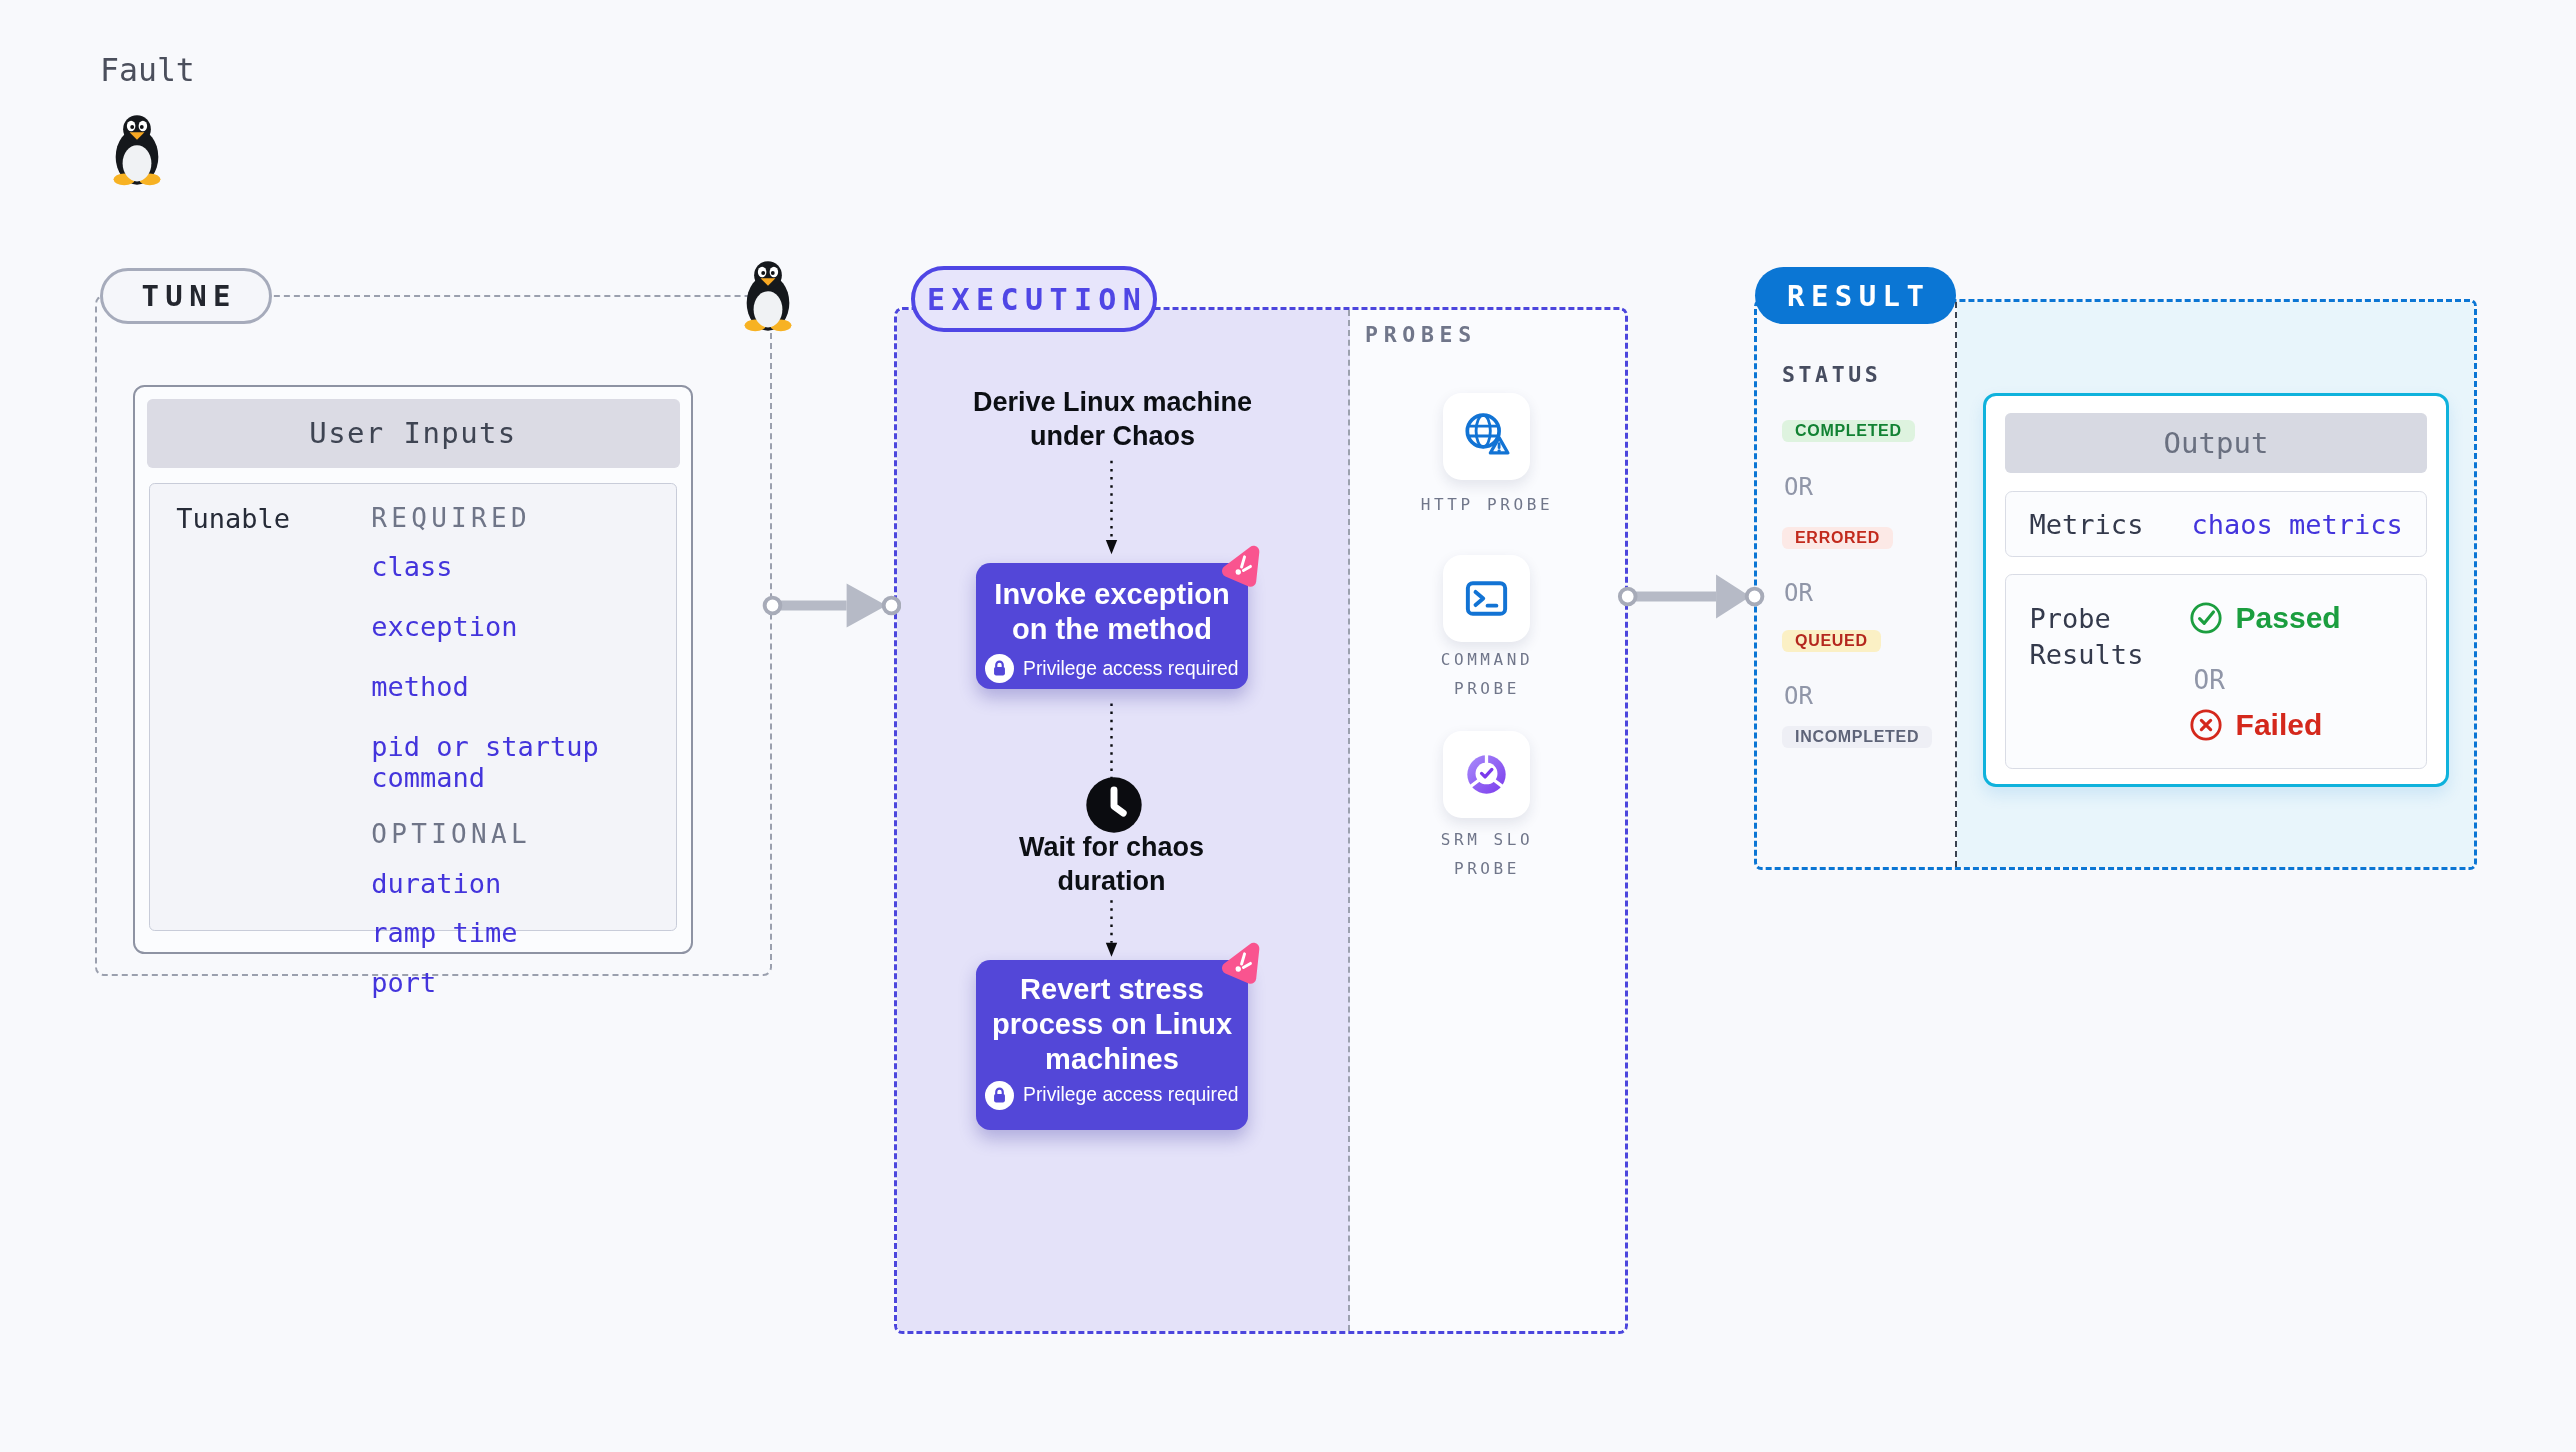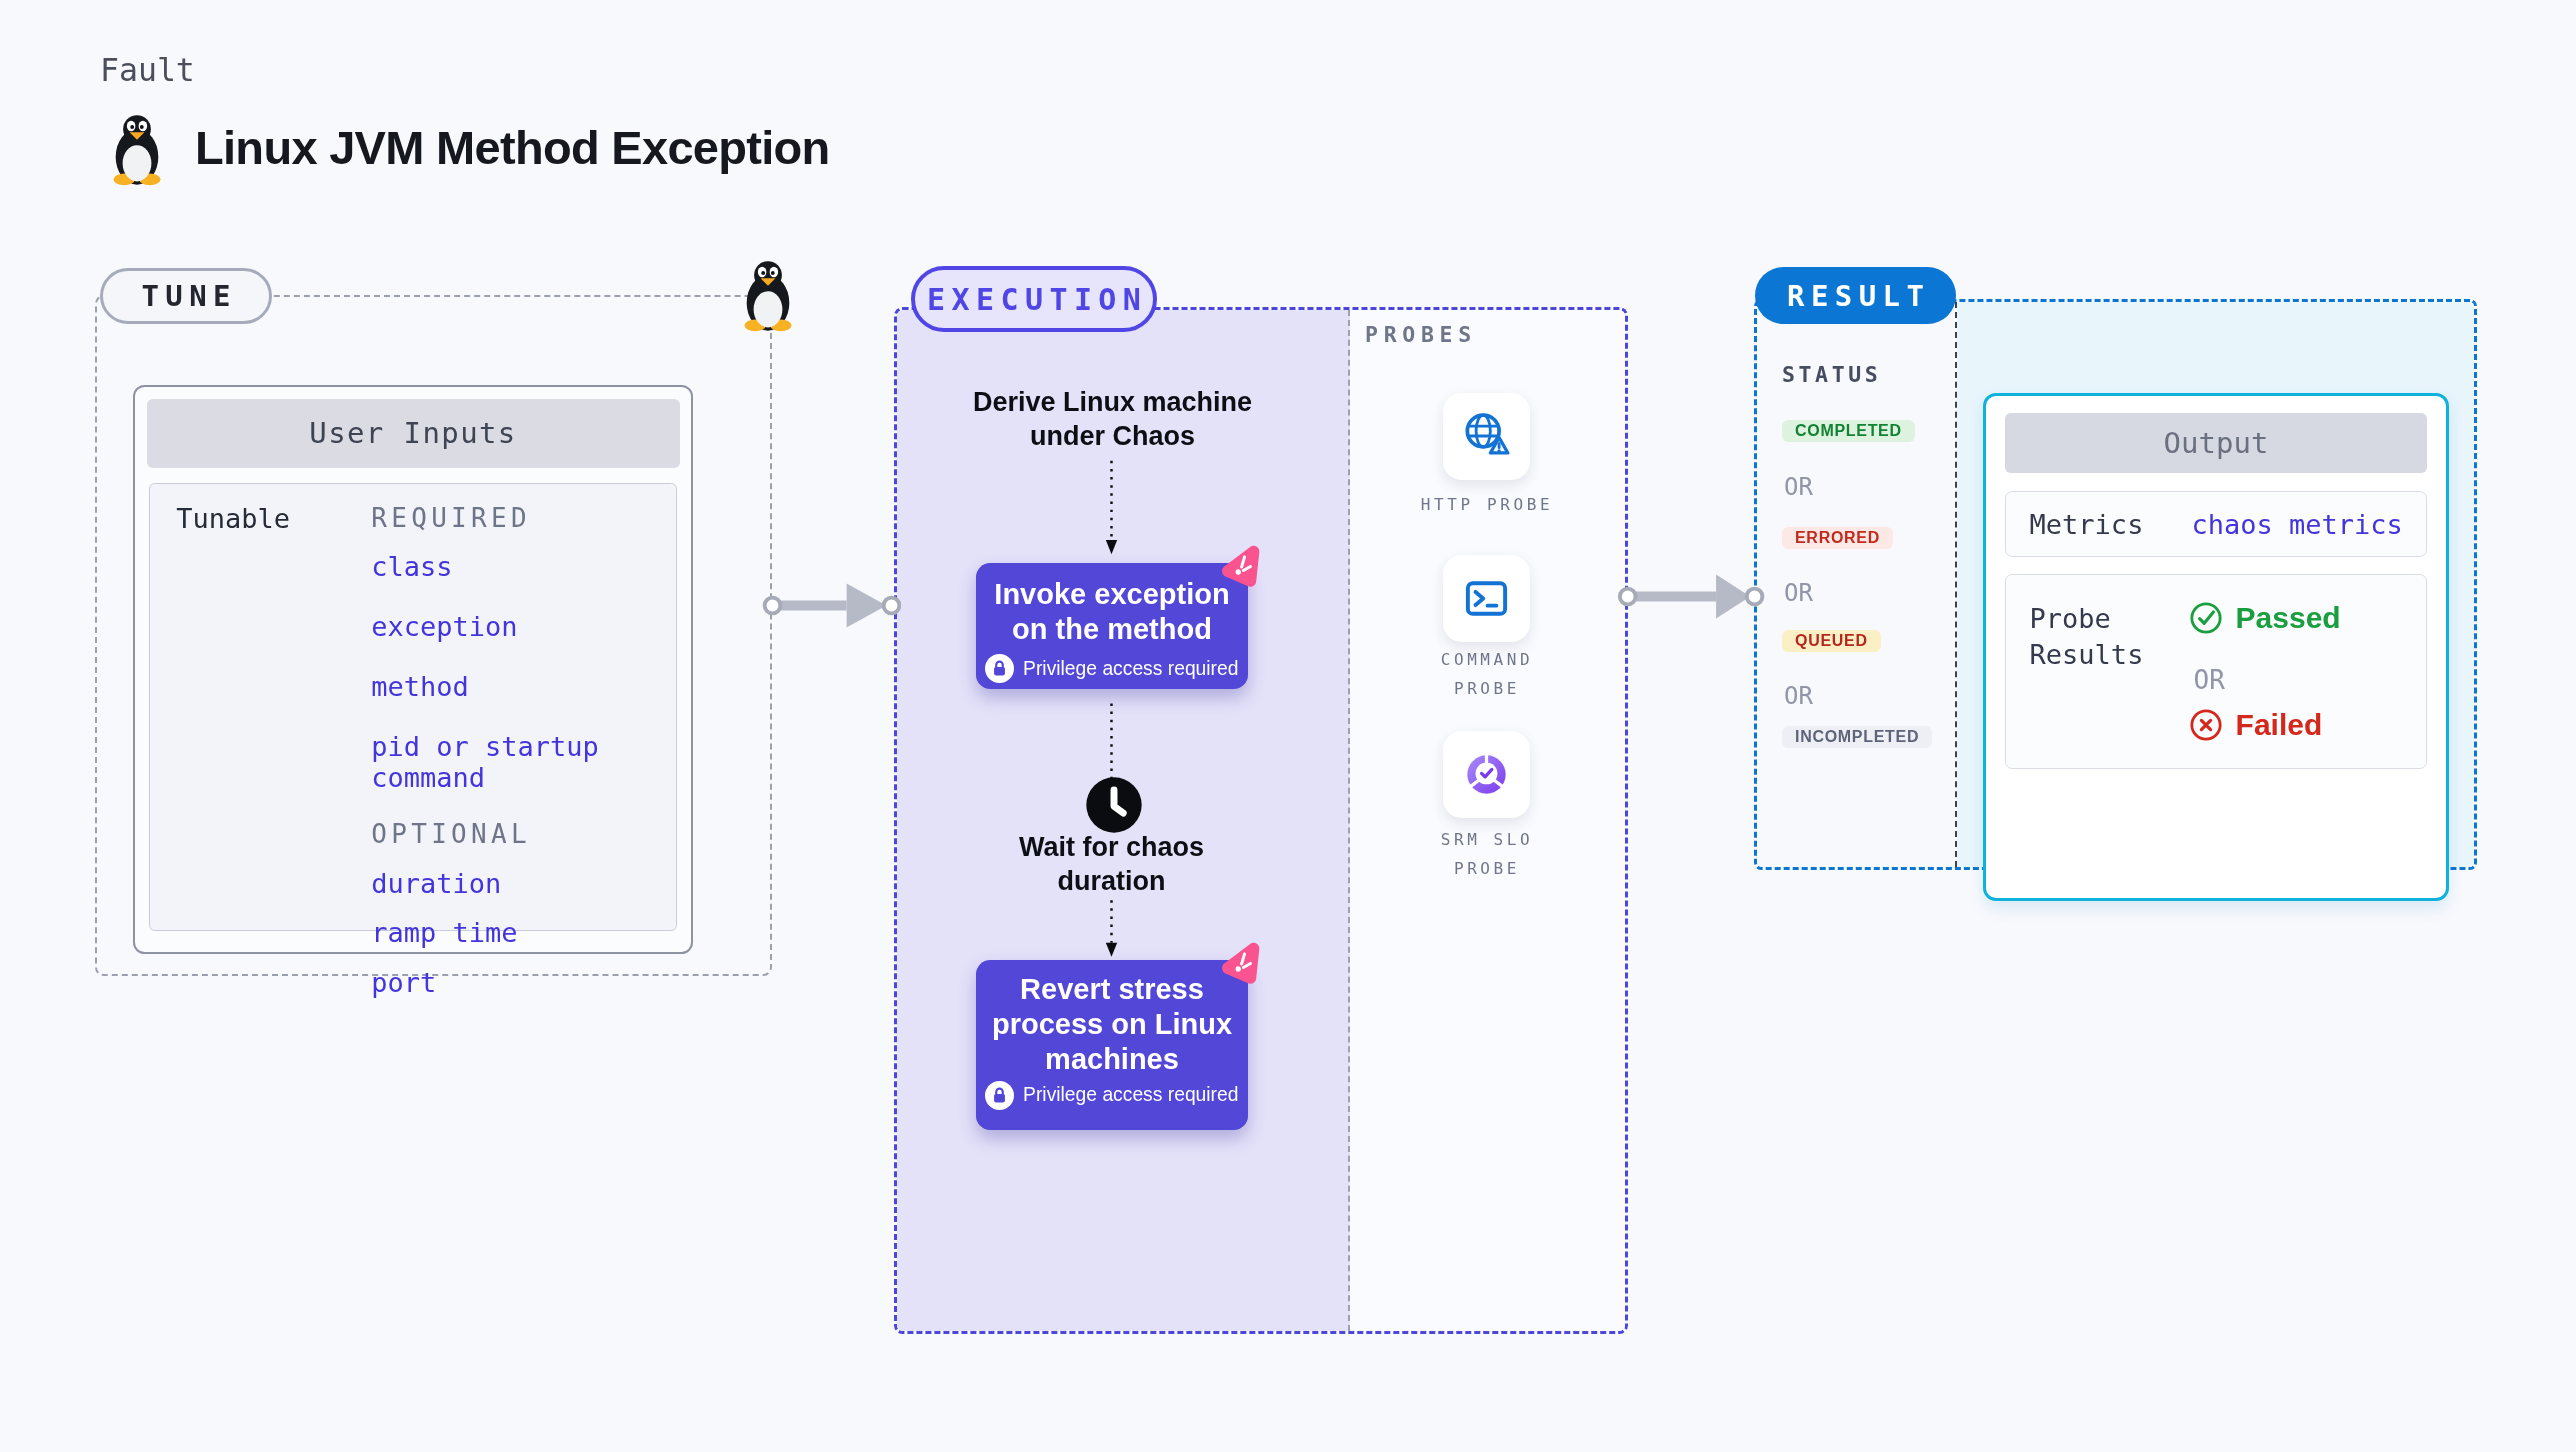--- a/index.html
+++ b/index.html
@@ -91,21 +91,21 @@
   #status-label { left:1782px; top:362px; font-size:21.5px; font-weight:bold; color:#474D60; letter-spacing:3.6px; z-index:2; }
   .status-badge { position:absolute; left:1782px; height:22px; padding:0 13px; border-radius:6.4px; display:flex; align-items:center;
                   font-weight:bold; font-size:16px; letter-spacing:0.7px; z-index:2; }
   #badge-completed   { top:420px; }
   #badge-errored     { top:527px; }
   #badge-queued      { top:630px; }
   #badge-incompleted { top:726px; }
   .or-label { position:absolute; left:1784px; font-size:24px; color:#9096A8; z-index:2; }
   #or-1 { top:473px; } #or-2 { top:579px; } #or-3 { top:682px; }
 
-  #output-box { left:1983px; top:393px; width:466px; height:508px; background:#FFFFFF; border:3.6px solid #0FB2DC; border-radius:13px;
+  #output-box { left:1983px; top:393px; width:466px; height:394px; background:#FFFFFF; border:3.6px solid #0FB2DC; border-radius:13px;
                 z-index:2; box-shadow:0 7.2px 15.8px rgba(2,120,212,0.12); }
   #output-header { position:absolute; left:18.6px; right:18.6px; top:17px; height:60px; background:#D7D9E2; border-radius:5.7px;
                    display:flex; align-items:center; justify-content:center; font-size:29px; color:#6A7080; }
   #metrics-row { position:absolute; left:18.6px; right:18.6px; top:95px; height:66px; background:#FBFCFE; border:1.4px solid #D9DCE5; border-radius:7.2px;
                  display:flex; align-items:center; }
   #metrics-label { font-size:27px; color:#343A4C; margin-left:24px; }
   #metrics-value { font-size:27px; color:#4334DC; margin-left:48px; }
   #probe-results-row { position:absolute; left:18.6px; right:18.6px; top:178px; height:195px; background:#FBFCFE; border:1.4px solid #D9DCE5; border-radius:7.2px; }
   #probe-results-label { position:absolute; left:24px; top:26px; font-size:27px; line-height:36px; color:#343A4C; }
   .pr-passed { position:absolute; left:183px; top:26px; display:flex; align-items:center; gap:13px; }
@@ -183,21 +183,20 @@
     </symbol>
   </defs>
 </svg>
 
 <div id="canvas">
 
   <div id="fault-label" class="abs mono">Fault</div>
   <svg id="title-tux" class="abs" viewBox="0 0 90 108" width="64" height="77">
       <use href="#tux"></use>
     </svg>
-  <div id="page-title" class="abs">Linux JVM Method Exception</div>
 
   <div id="tune-box" class="abs"></div>
   <div id="pill-tune" class="pill mono">TUNE</div>
   <svg id="tune-tux" class="abs" viewBox="0 0 90 108" width="64" height="77">
       <use href="#tux"></use>
     </svg>
 
   <div id="user-inputs-card" class="abs">
     <div id="ui-header" class="mono">User Inputs</div>
     <div id="ui-body">

